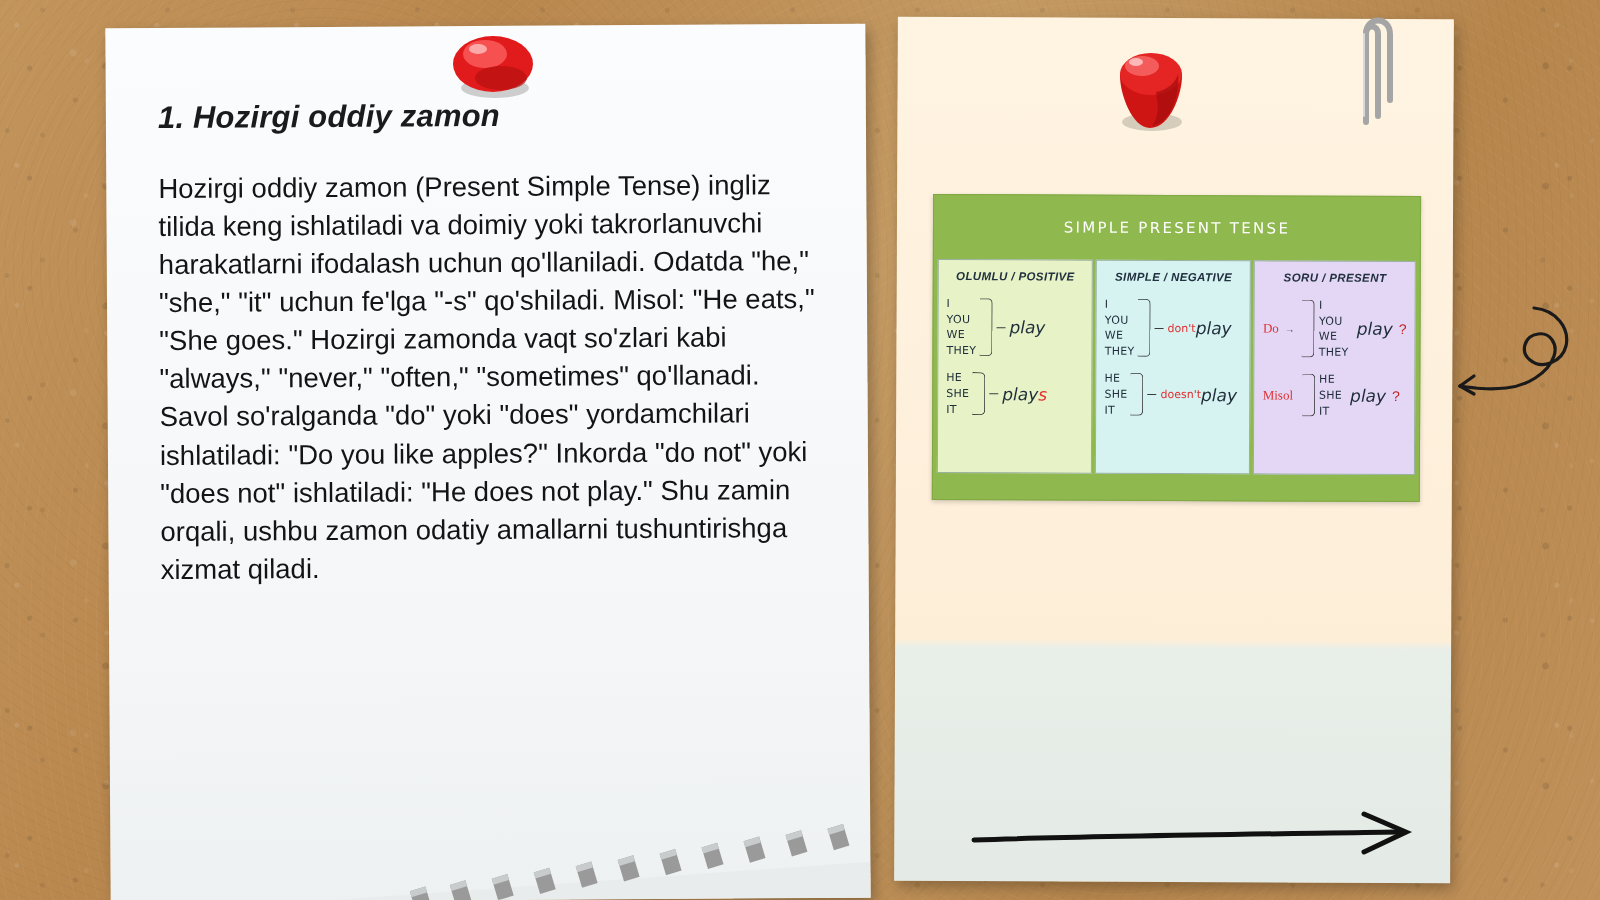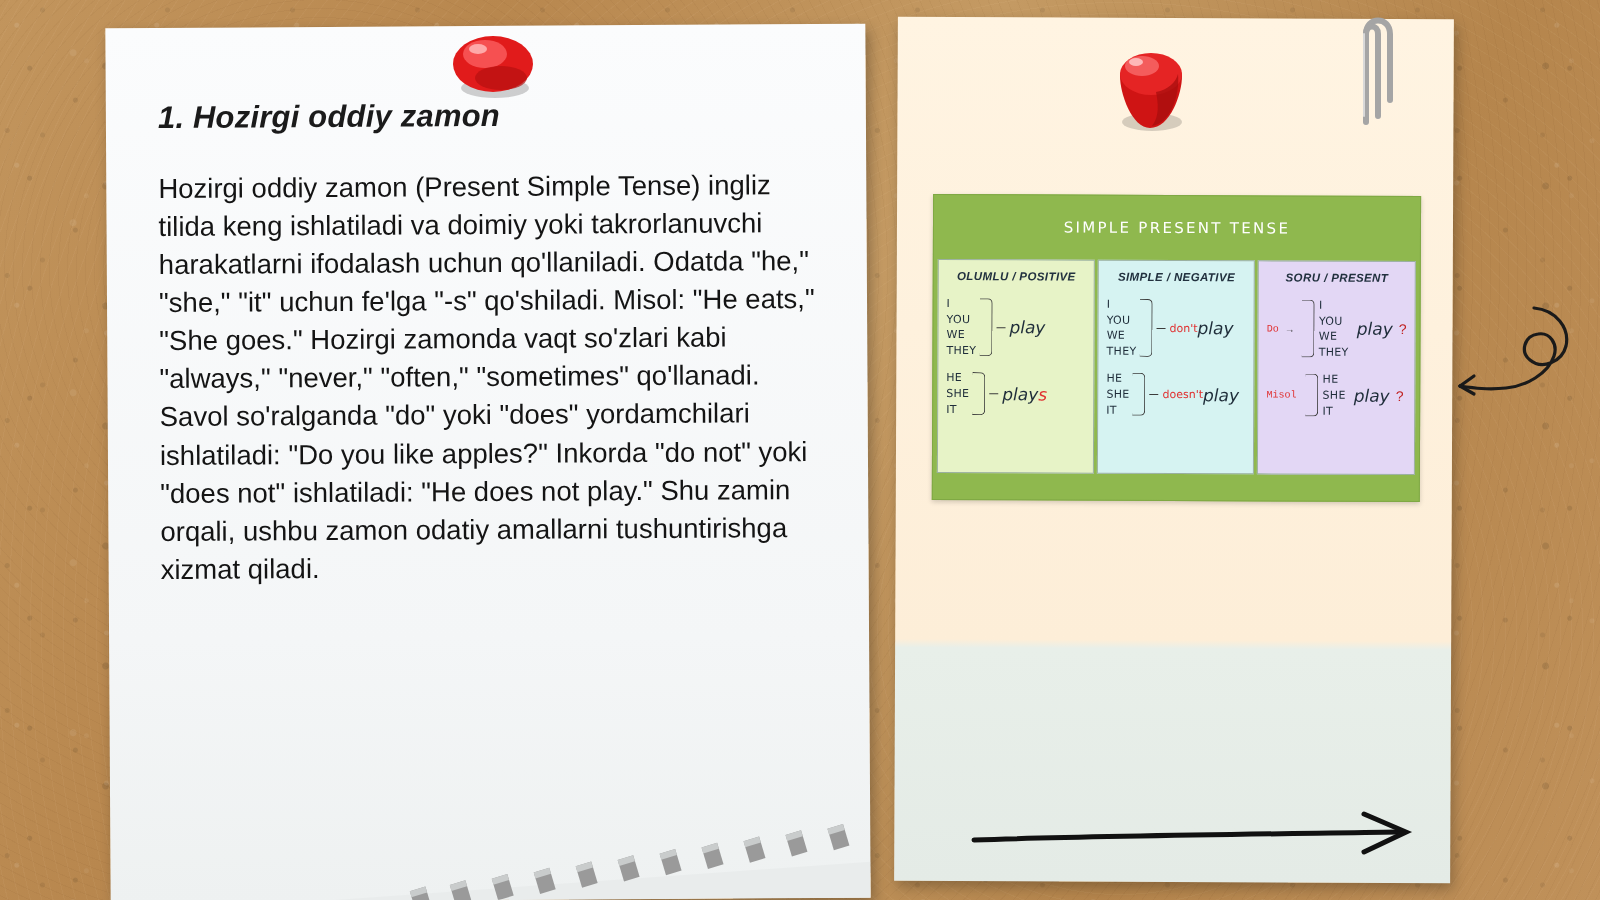--- a/index.html
+++ b/index.html
@@ -200,23 +200,23 @@
     font-family: "DejaVu Sans", sans-serif;
     font-style: italic;
   }
   .aux-red {
     font-size: 11px;
     color: #e03030;
     font-family: "DejaVu Sans", sans-serif;
   }
   .s-red { color: #e03030; }
   .qword {
-    font-size: 10px;
+    font-size: 13px;
     color: #e03030;
-    font-family: Liberation Mono, monospace;
+    font-family: Liberation Serif, serif;
     margin-right: 6px;
   }
   .qmark {
     font-size: 14px;
     color: #c02020;
     margin-left: 6px;
   }
   .arrow-small {
     font-size: 10px;
     color: #444;

